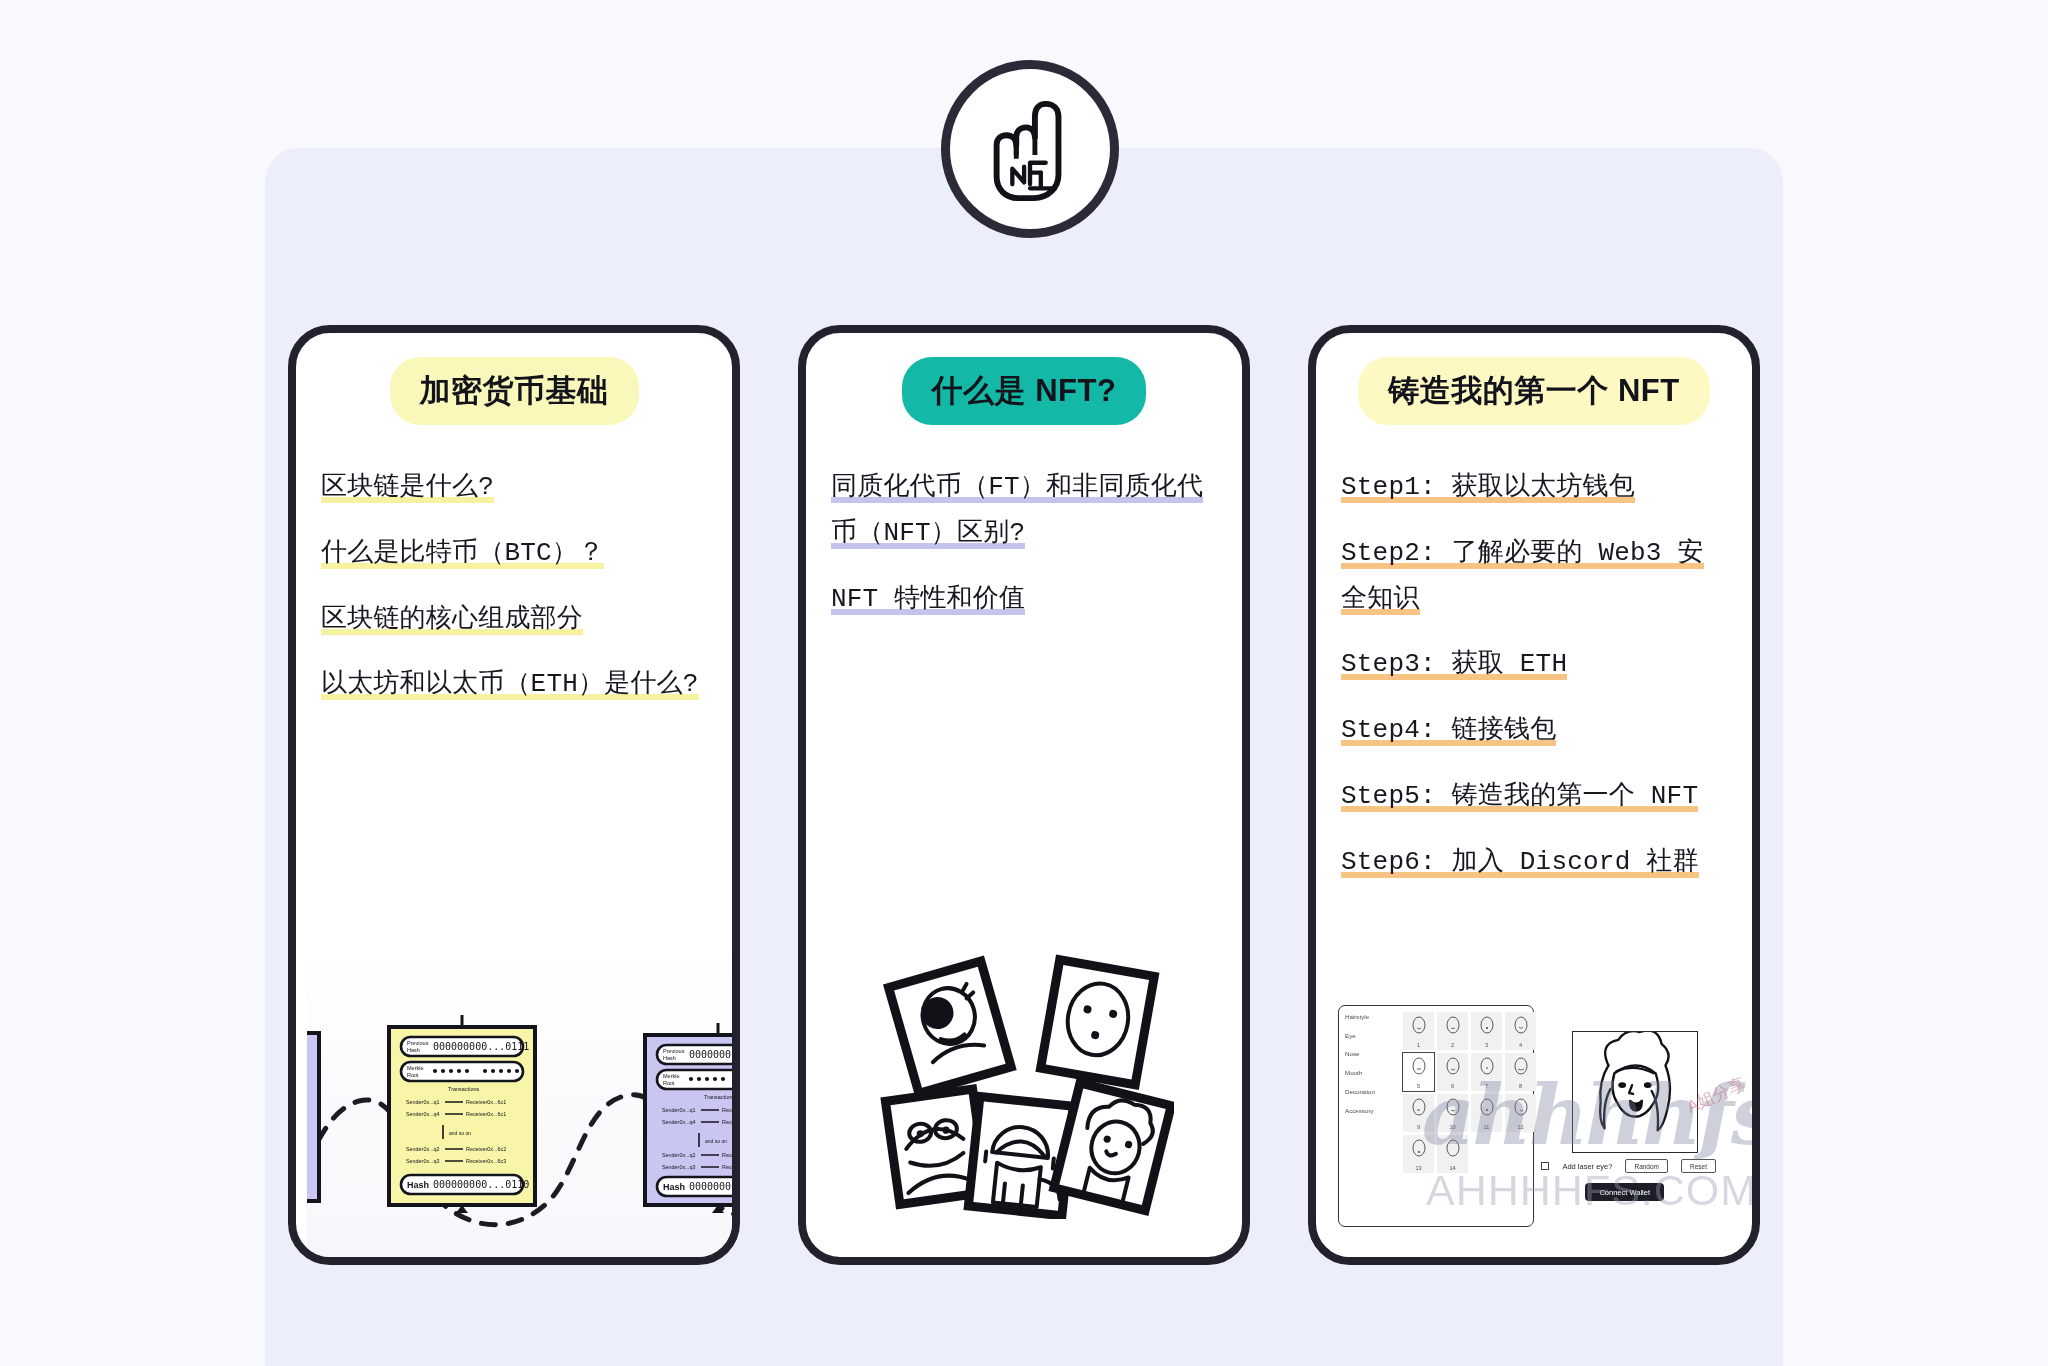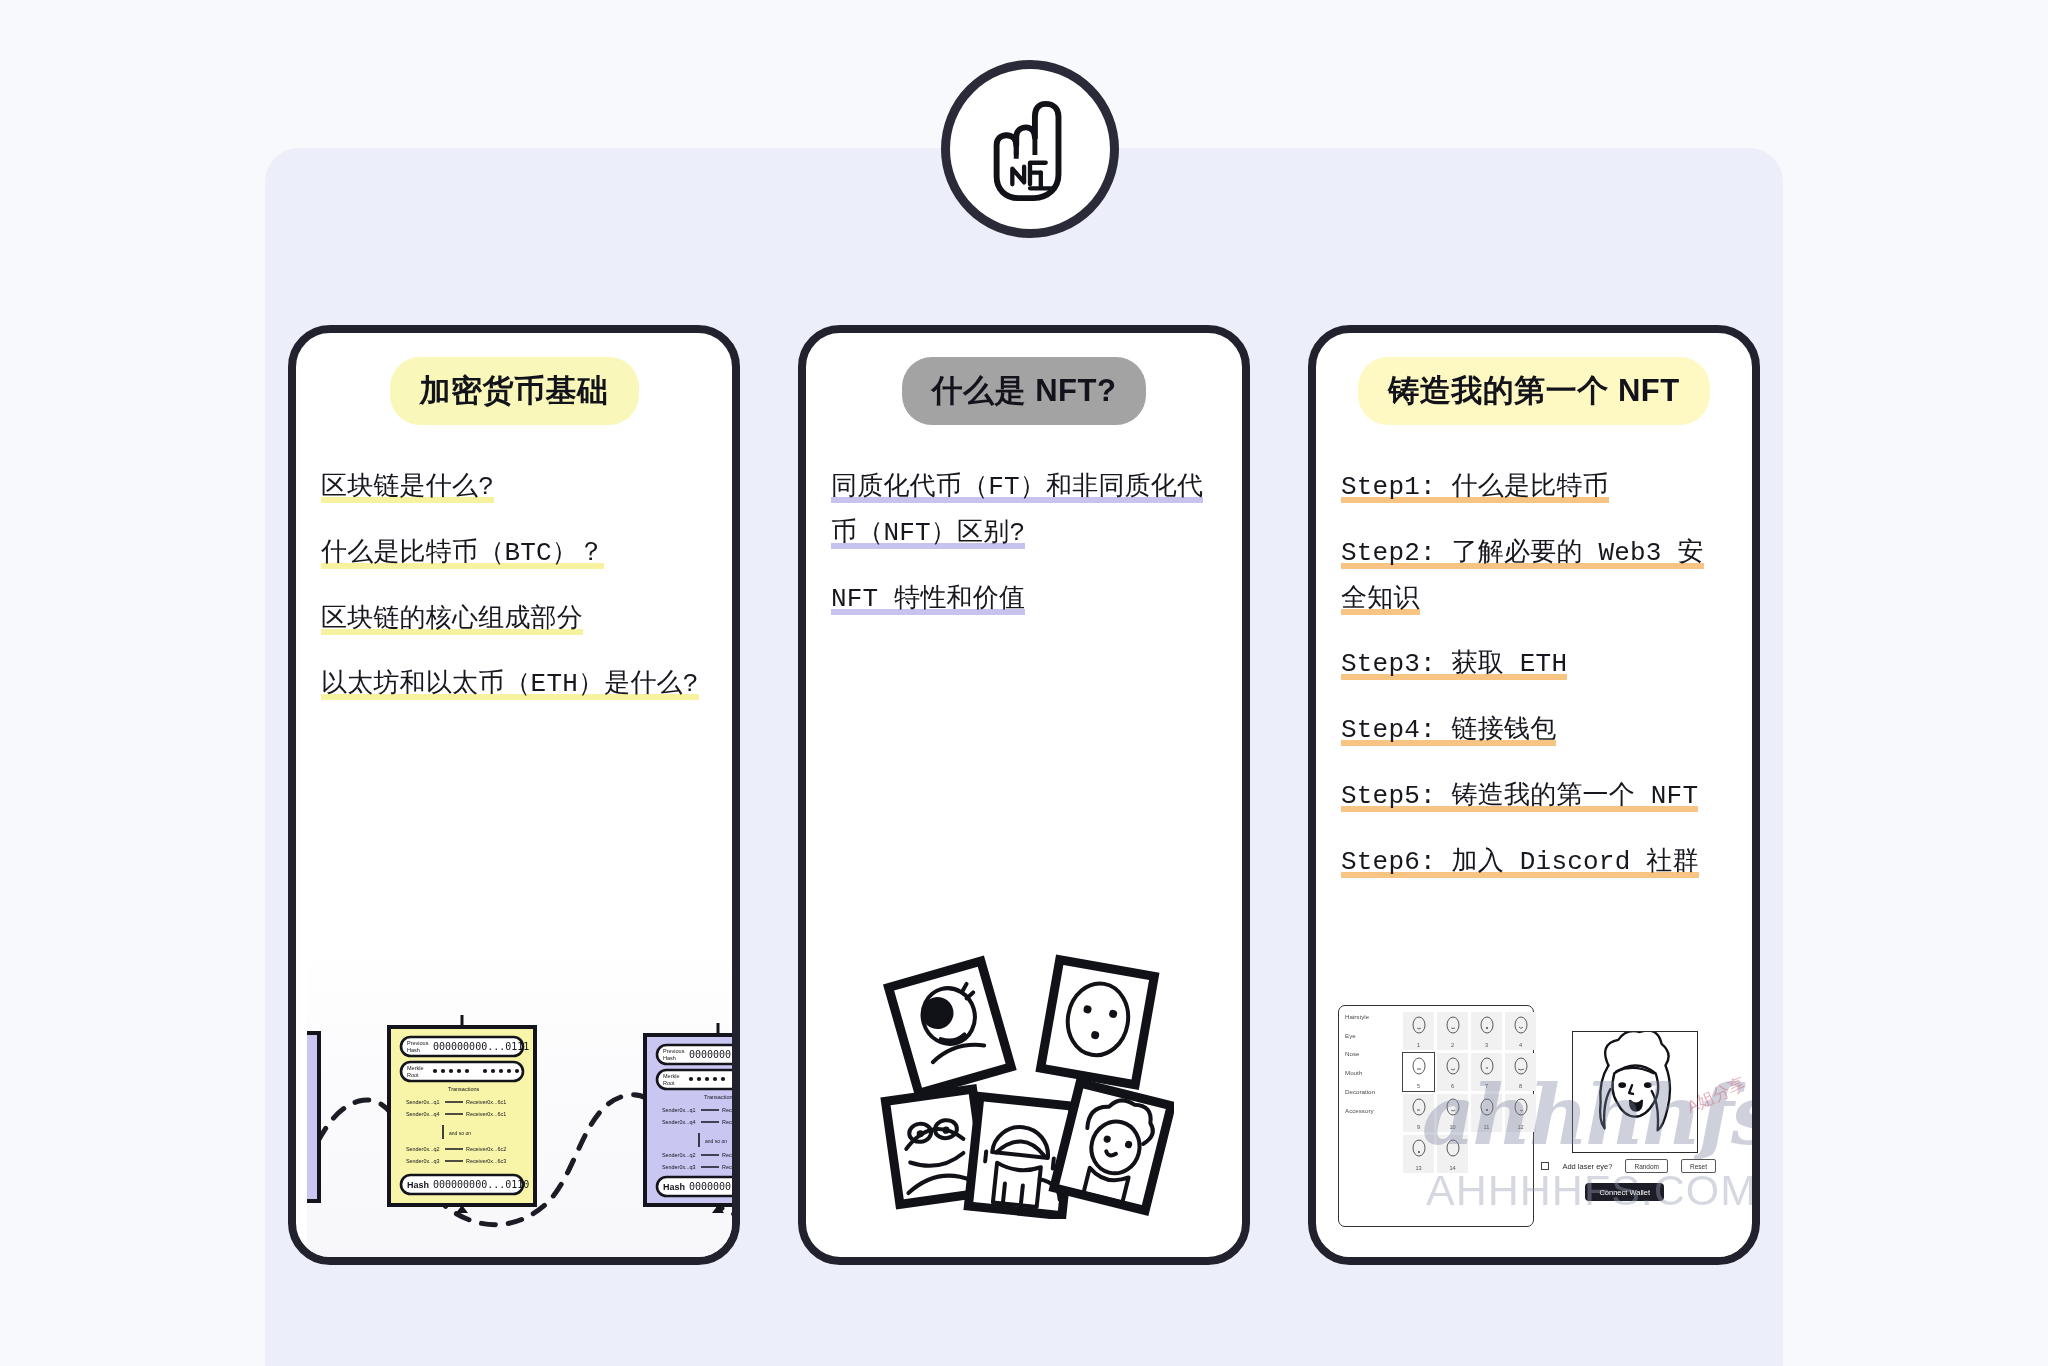--- a/index.html
+++ b/index.html
@@ -62,21 +62,21 @@
     display: inline-block;
     font-size: 31px;
     font-weight: 700;
     color: #13131c;
     padding: 13px 30px;
     border-radius: 30px;
     letter-spacing: .5px;
     white-space: nowrap;
   }
   .t-yellow { background: #faf7ba; }
-  .t-purple { background: #a3a3a3; }
+  .t-purple { background: #14b8a6; }
   .t-orange { background: #fef9c3; }
 
   .item-list {
     margin-top: 40px;
     padding: 0 24px 0 25px;
     list-style: none;
   }
   .item {
     font-size: 26px;
     line-height: 1.76;
@@ -392,21 +392,21 @@
         </div>
       </div>
     </div>
 
     <div class="card">
       <div class="card-inner">
         <div class="card-title-wrap">
           <div class="card-title t-orange">铸造我的第一个 NFT</div>
         </div>
         <ul class="item-list">
-          <li class="item"><span class="hl hl-orange">Step1: 什么是比特币</span></li>
+          <li class="item"><span class="hl hl-orange">Step1: 获取以太坊钱包</span></li>
           <li class="item"><span class="hl hl-orange">Step2: 了解必要的 Web3 安全知识</span></li>
           <li class="item"><span class="hl hl-orange">Step3: 获取 ETH</span></li>
           <li class="item"><span class="hl hl-orange">Step4: 链接钱包</span></li>
           <li class="item"><span class="hl hl-orange">Step5: 铸造我的第一个 NFT</span></li>
           <li class="item"><span class="hl hl-orange">Step6: 加入 Discord 社群</span></li>
         </ul>
 
         <div class="illus3">
           <div class="gen-shot">
             <div class="gen-panel">

